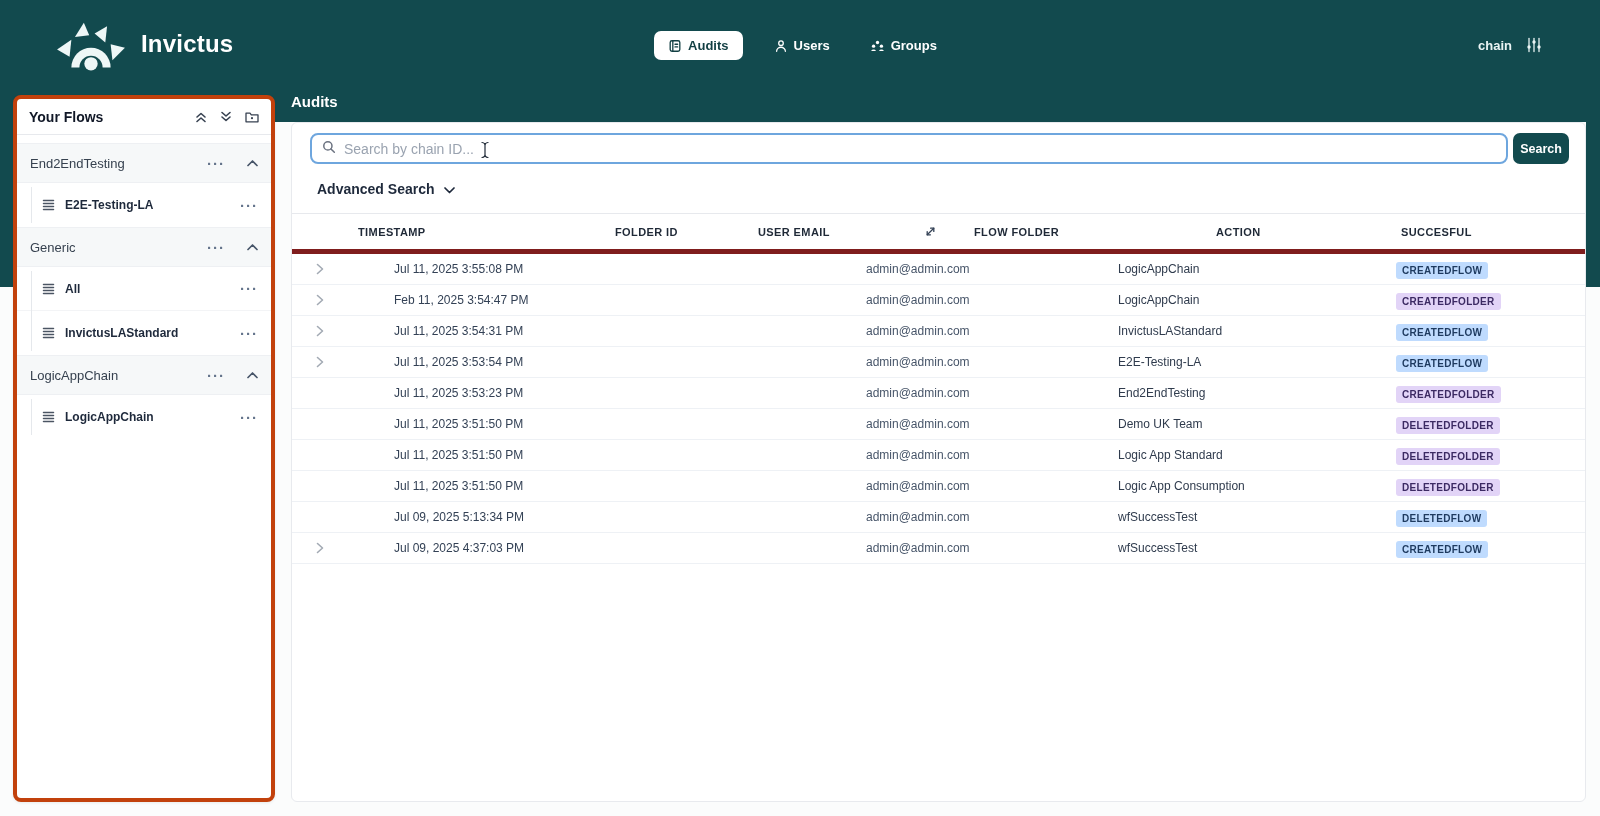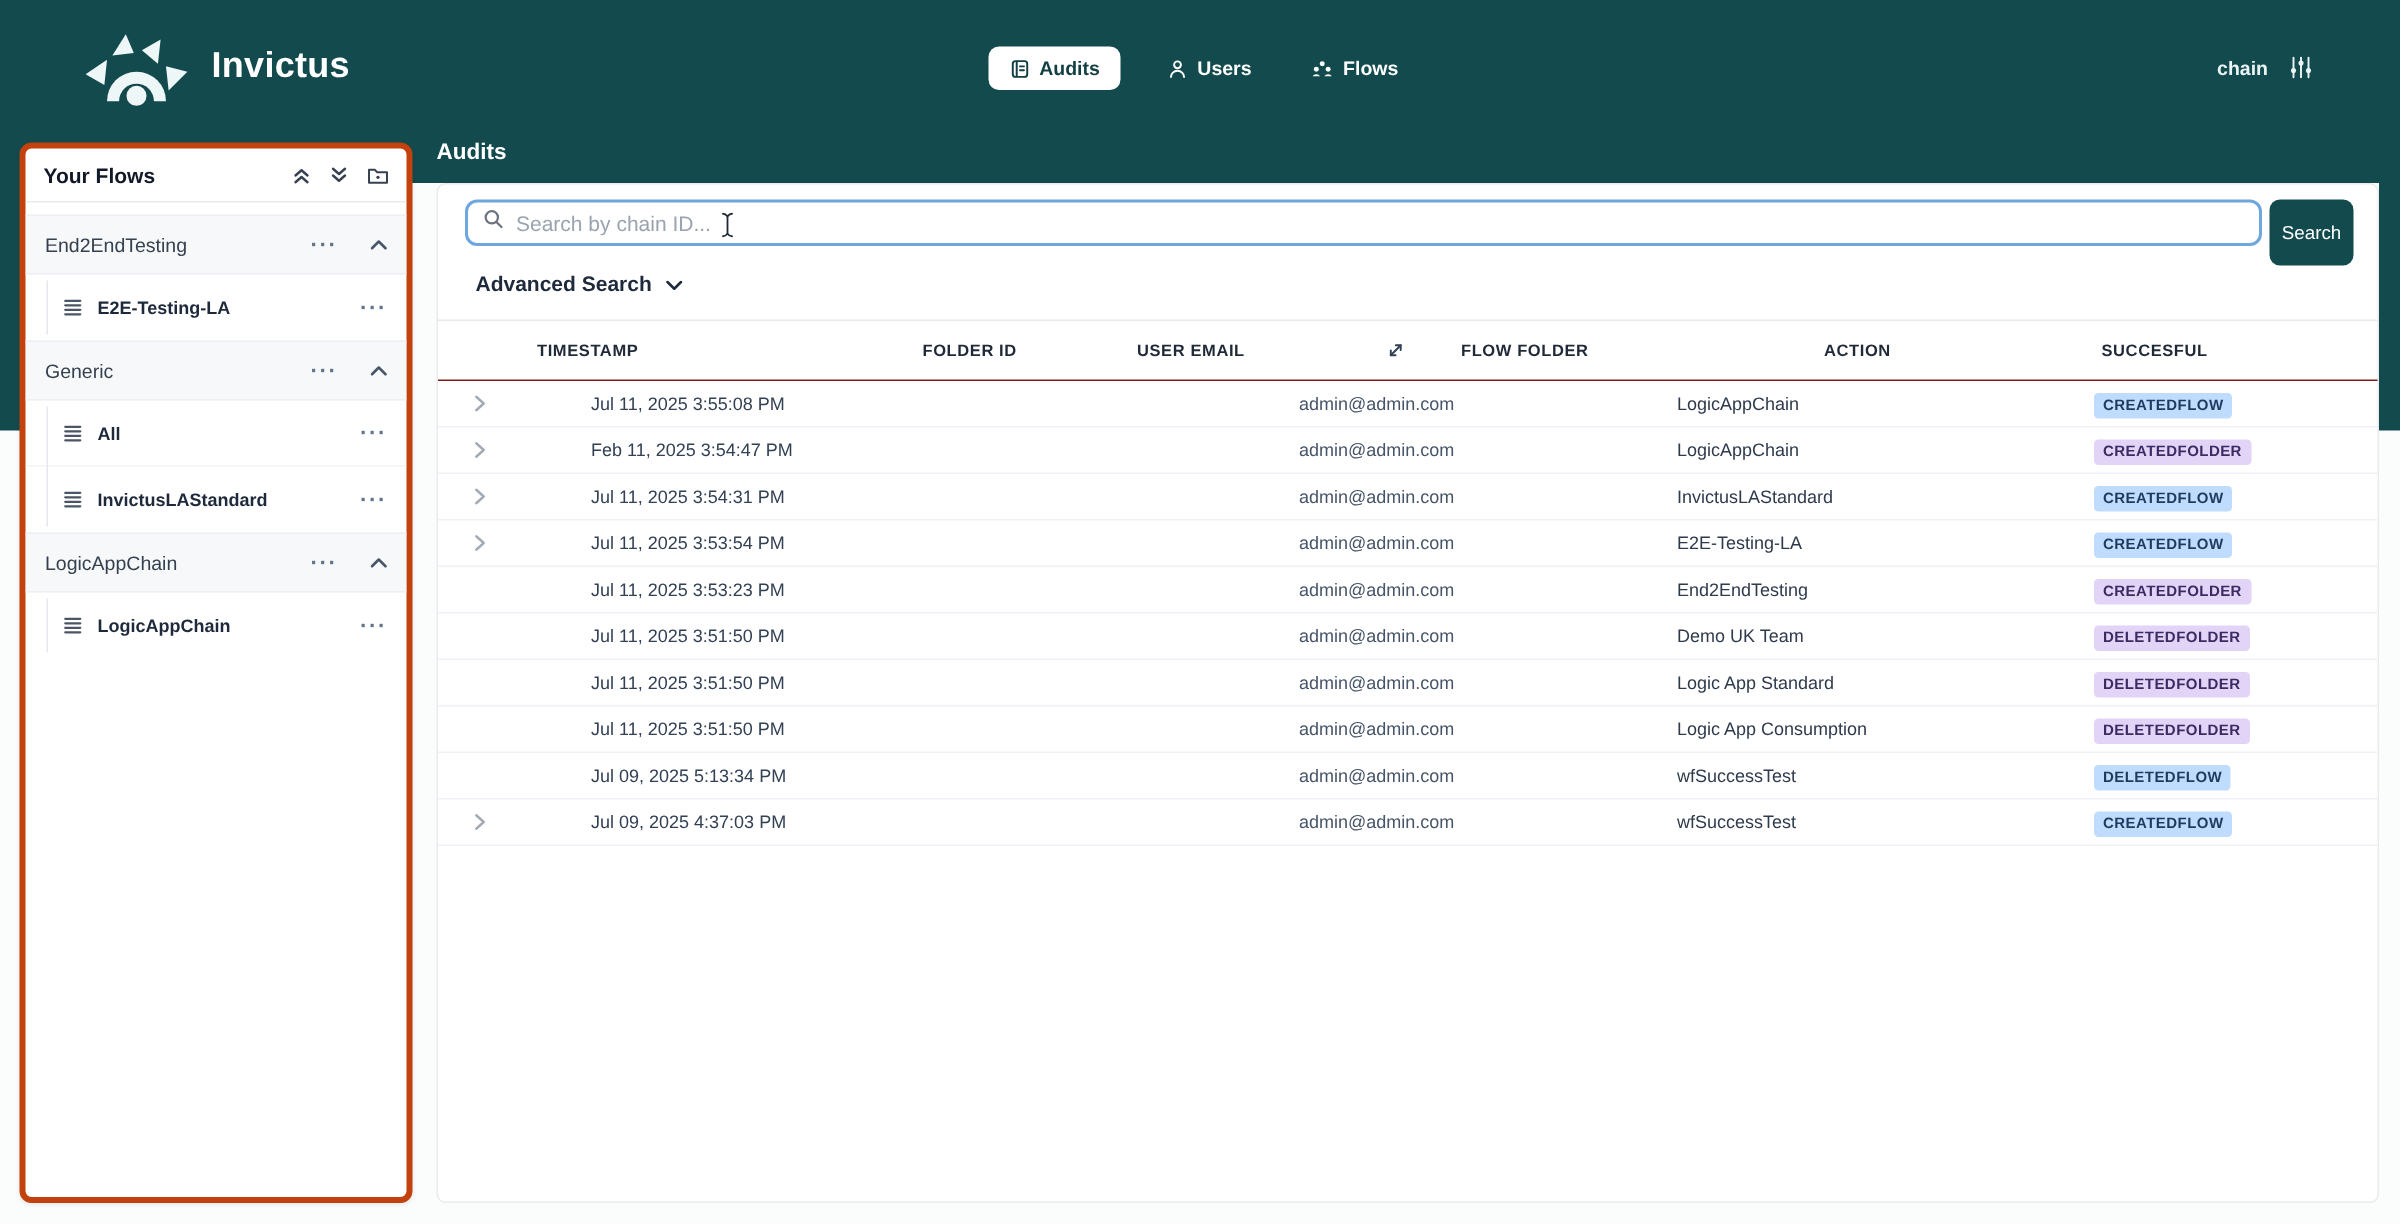--- a/index.html
+++ b/index.html
@@ -39,27 +39,27 @@
   .item:last-child { border-bottom:none; }
   .item .stack { display:flex; margin-right:10px; }
   .i-label { font-size:12px; font-weight:600; color:#1e293b; }
 
   
   .card { position:absolute; left:291px; top:122px; width:1295px; height:680px; background:#fff; border:1px solid #e8eaee; border-radius:6px; z-index:2; }
   .search-box { position:absolute; left:18px; top:10px; width:1198px; height:31px; border:2px solid #6ea6de; border-radius:8px; display:flex; align-items:center; padding:0 10px; background:#fff; }
   .search-box input { border:none; outline:none; flex:1; font-size:14px; color:#1f2937; margin-left:8px; font-family:inherit; background:transparent; }
   .search-box input::placeholder { color:#9aa3b0; }
   .ibeam { position:absolute; left:168px; top:6px; }
-  .search-btn { position:absolute; left:1221px; top:10px; width:56px; height:44px; background:var(--teal,#124a4e); color:#fff; border:none; border-radius:7px; font-size:12.5px; font-weight:400; font-family:inherit; cursor:pointer; }
+  .search-btn { position:absolute; left:1221px; top:10px; width:56px; height:31px; background:var(--teal,#124a4e); color:#fff; border:none; border-radius:7px; font-size:12.5px; font-weight:700; font-family:inherit; cursor:pointer; }
   .adv { position:absolute; left:25px; top:58px; display:flex; align-items:center; gap:9px; cursor:pointer; }
   .adv span { font-size:14px; font-weight:700; color:#1e293b; }
   .divider { position:absolute; left:0; top:90px; width:100%; height:1px; background:#e7e9ed; }
 
   .row-grid { display:grid; grid-template-columns:66px 257px 143px 216px 242px 185px 1fr; align-items:center; }
-  .thead { position:absolute; left:0; top:91px; width:100%; height:40px; border-bottom:1px solid #7f1d1d; }
+  .thead { position:absolute; left:0; top:91px; width:100%; height:40px; border-bottom:5px solid #7f1d1d; }
   .thead span { font-size:11px; font-weight:700; color:#1f2937; letter-spacing:.4px; }
   .th-email { display:flex; position:relative; }
   .th-email .swap { position:absolute; right:38px; display:flex; }
   .tbody { position:absolute; left:0; top:131px; width:100%; }
   .trow { height:31px; border-bottom:1px solid #eef1f5; cursor:pointer;gap:36px; }
   .trow .expand { display:flex; justify-content:flex-start; padding-left:24px; }
   .c-ts { font-size:12px; color:#334155; }
   .c-chain { font-size:12px; color:#334155; }
   .c-email { font-size:12px; color:#475569; }
   .c-folder { font-size:12px; color:#2f3b4d; }
@@ -115,21 +115,21 @@
   <div class="nav-item">
     <span>
       <svg width="15" height="14" viewBox="0 0 17 16" fill="#ffffff">
         <circle cx="8.5" cy="4" r="1.9"></circle>
         <circle cx="4" cy="8.2" r="1.9"></circle>
         <circle cx="13" cy="8.2" r="1.9"></circle>
         <path d="M1.2,13.6 a3,2.6 0 0 1 5.6,0 Z"></path>
         <path d="M10.2,13.6 a3,2.6 0 0 1 5.6,0 Z"></path>
       </svg>
     </span>
-    <span>Flows</span>
+    <span>Groups</span>
   </div>
 </nav>
 
 <div class="admin">chain</div>
 <div class="sliders">
   <svg width="16" height="16" viewBox="0 0 16 16" fill="none" stroke="#eaf4f4" stroke-width="1.3" stroke-linecap="round">
     <line x1="3" y1="1.5" x2="3" y2="14.5"></line>
     <line x1="8" y1="1.5" x2="8" y2="14.5"></line>
     <line x1="13" y1="1.5" x2="13" y2="14.5"></line>
     <circle cx="3" cy="10" r="1.7" fill="#eaf4f4" stroke="none"></circle>

